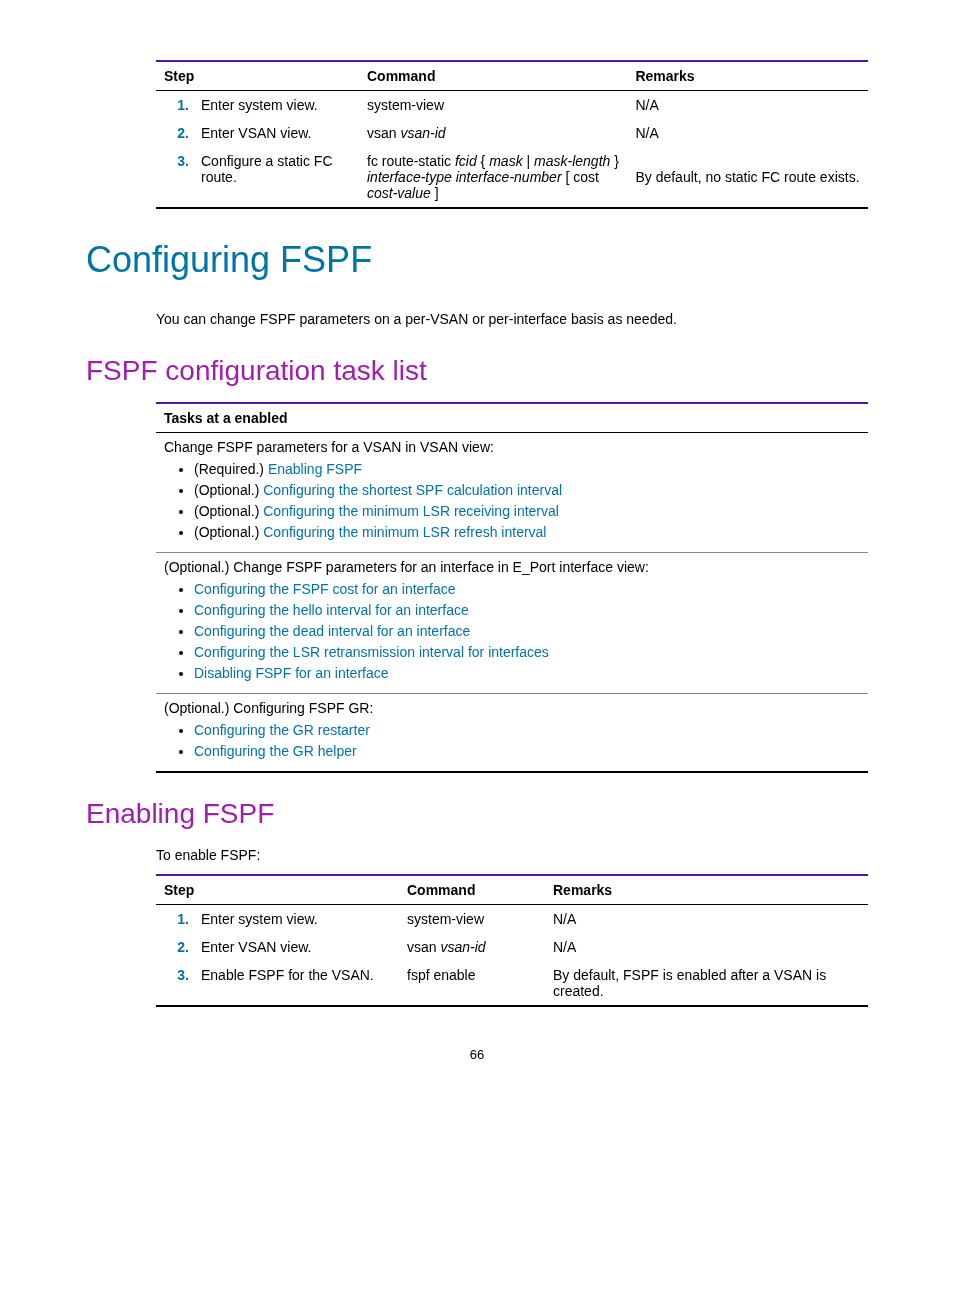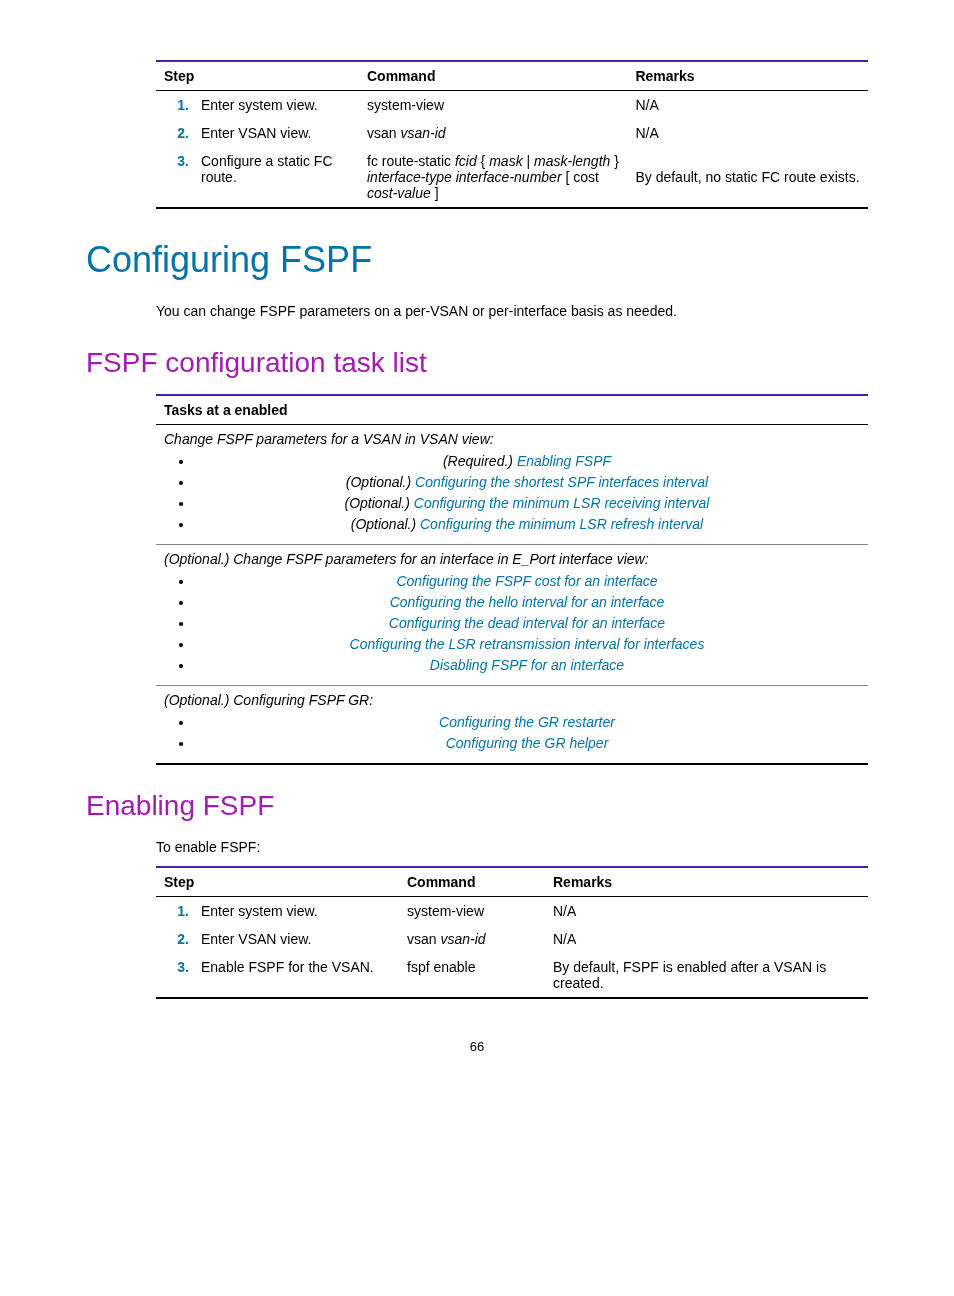--- a/index.html
+++ b/index.html
@@ -24,33 +24,33 @@
   }
   td { padding: 6px 8px; vertical-align: top; font-size: 14px; }
   tbody tr:last-child td { border-bottom: 2px solid #000; }
   .stepnum { color: #0073a8; font-weight: bold; width: 20px; text-align: right; padding-right: 4px; }
   .italic { font-style: italic; }
   .bold { font-weight: normal; }
   h1 {
     color: #0073a8;
     font-weight: 300;
     font-size: 36px;
-    margin: 30px 0 20px 0;
+    margin: 30px 0 28px 0;
     font-family: "Futura", "Century Gothic", "Arial", sans-serif;
   }
   h2 {
     color: #a21caf;
     font-weight: 300;
     font-size: 28px;
     margin: 25px 0 15px 0;
     font-family: "Futura", "Century Gothic", "Arial", sans-serif;
   }
   p { margin: 8px 0; line-height: 1.5; }
-  .tasks-table td { padding: 6px 8px; font-style: italic; }
-  .tasks-table ul { margin: 6px 0; padding-left: 30px; text-align: center; }
+  .tasks-table td { padding: 6px 8px; }
+  .tasks-table ul { margin: 6px 0; padding-left: 30px; }
   .tasks-table li { margin: 5px 0; }
   .link { color: #0073a8; }
   .tasks-table .section-row td { border-top: 1px solid #888; }
   .page-num { text-align: center; margin-top: 40px; font-size: 13px; }
   .step-col { width: 25px; }
 </style>
 </head>
 <body>
 
 <div class="content">
@@ -103,21 +103,21 @@
     <tr>
           <th>Tasks at a enabled</th>
         </tr>
   </thead>
   <tbody>
     <tr>
           <td>
       <span>Change FSPF parameters for a VSAN in VSAN view:</span>
       <ul>
         <li><span>(Required.) </span><span class="link">Enabling FSPF</span></li>
-        <li><span>(Optional.) </span><span class="link">Configuring the shortest SPF interfaces interval</span></li>
+        <li><span>(Optional.) </span><span class="link">Configuring the shortest SPF calculation interval</span></li>
         <li><span>(Optional.) </span><span class="link">Configuring the minimum LSR receiving interval</span></li>
         <li><span>(Optional.) </span><span class="link">Configuring the minimum LSR refresh interval</span></li>
       </ul>
     </td>
         </tr>
     <tr class="section-row">
           <td>
       <span>(Optional.) Change FSPF parameters for an interface in E_Port interface view:</span>
       <ul>
         <li><span class="link">Configuring the FSPF cost for an interface</span></li>

